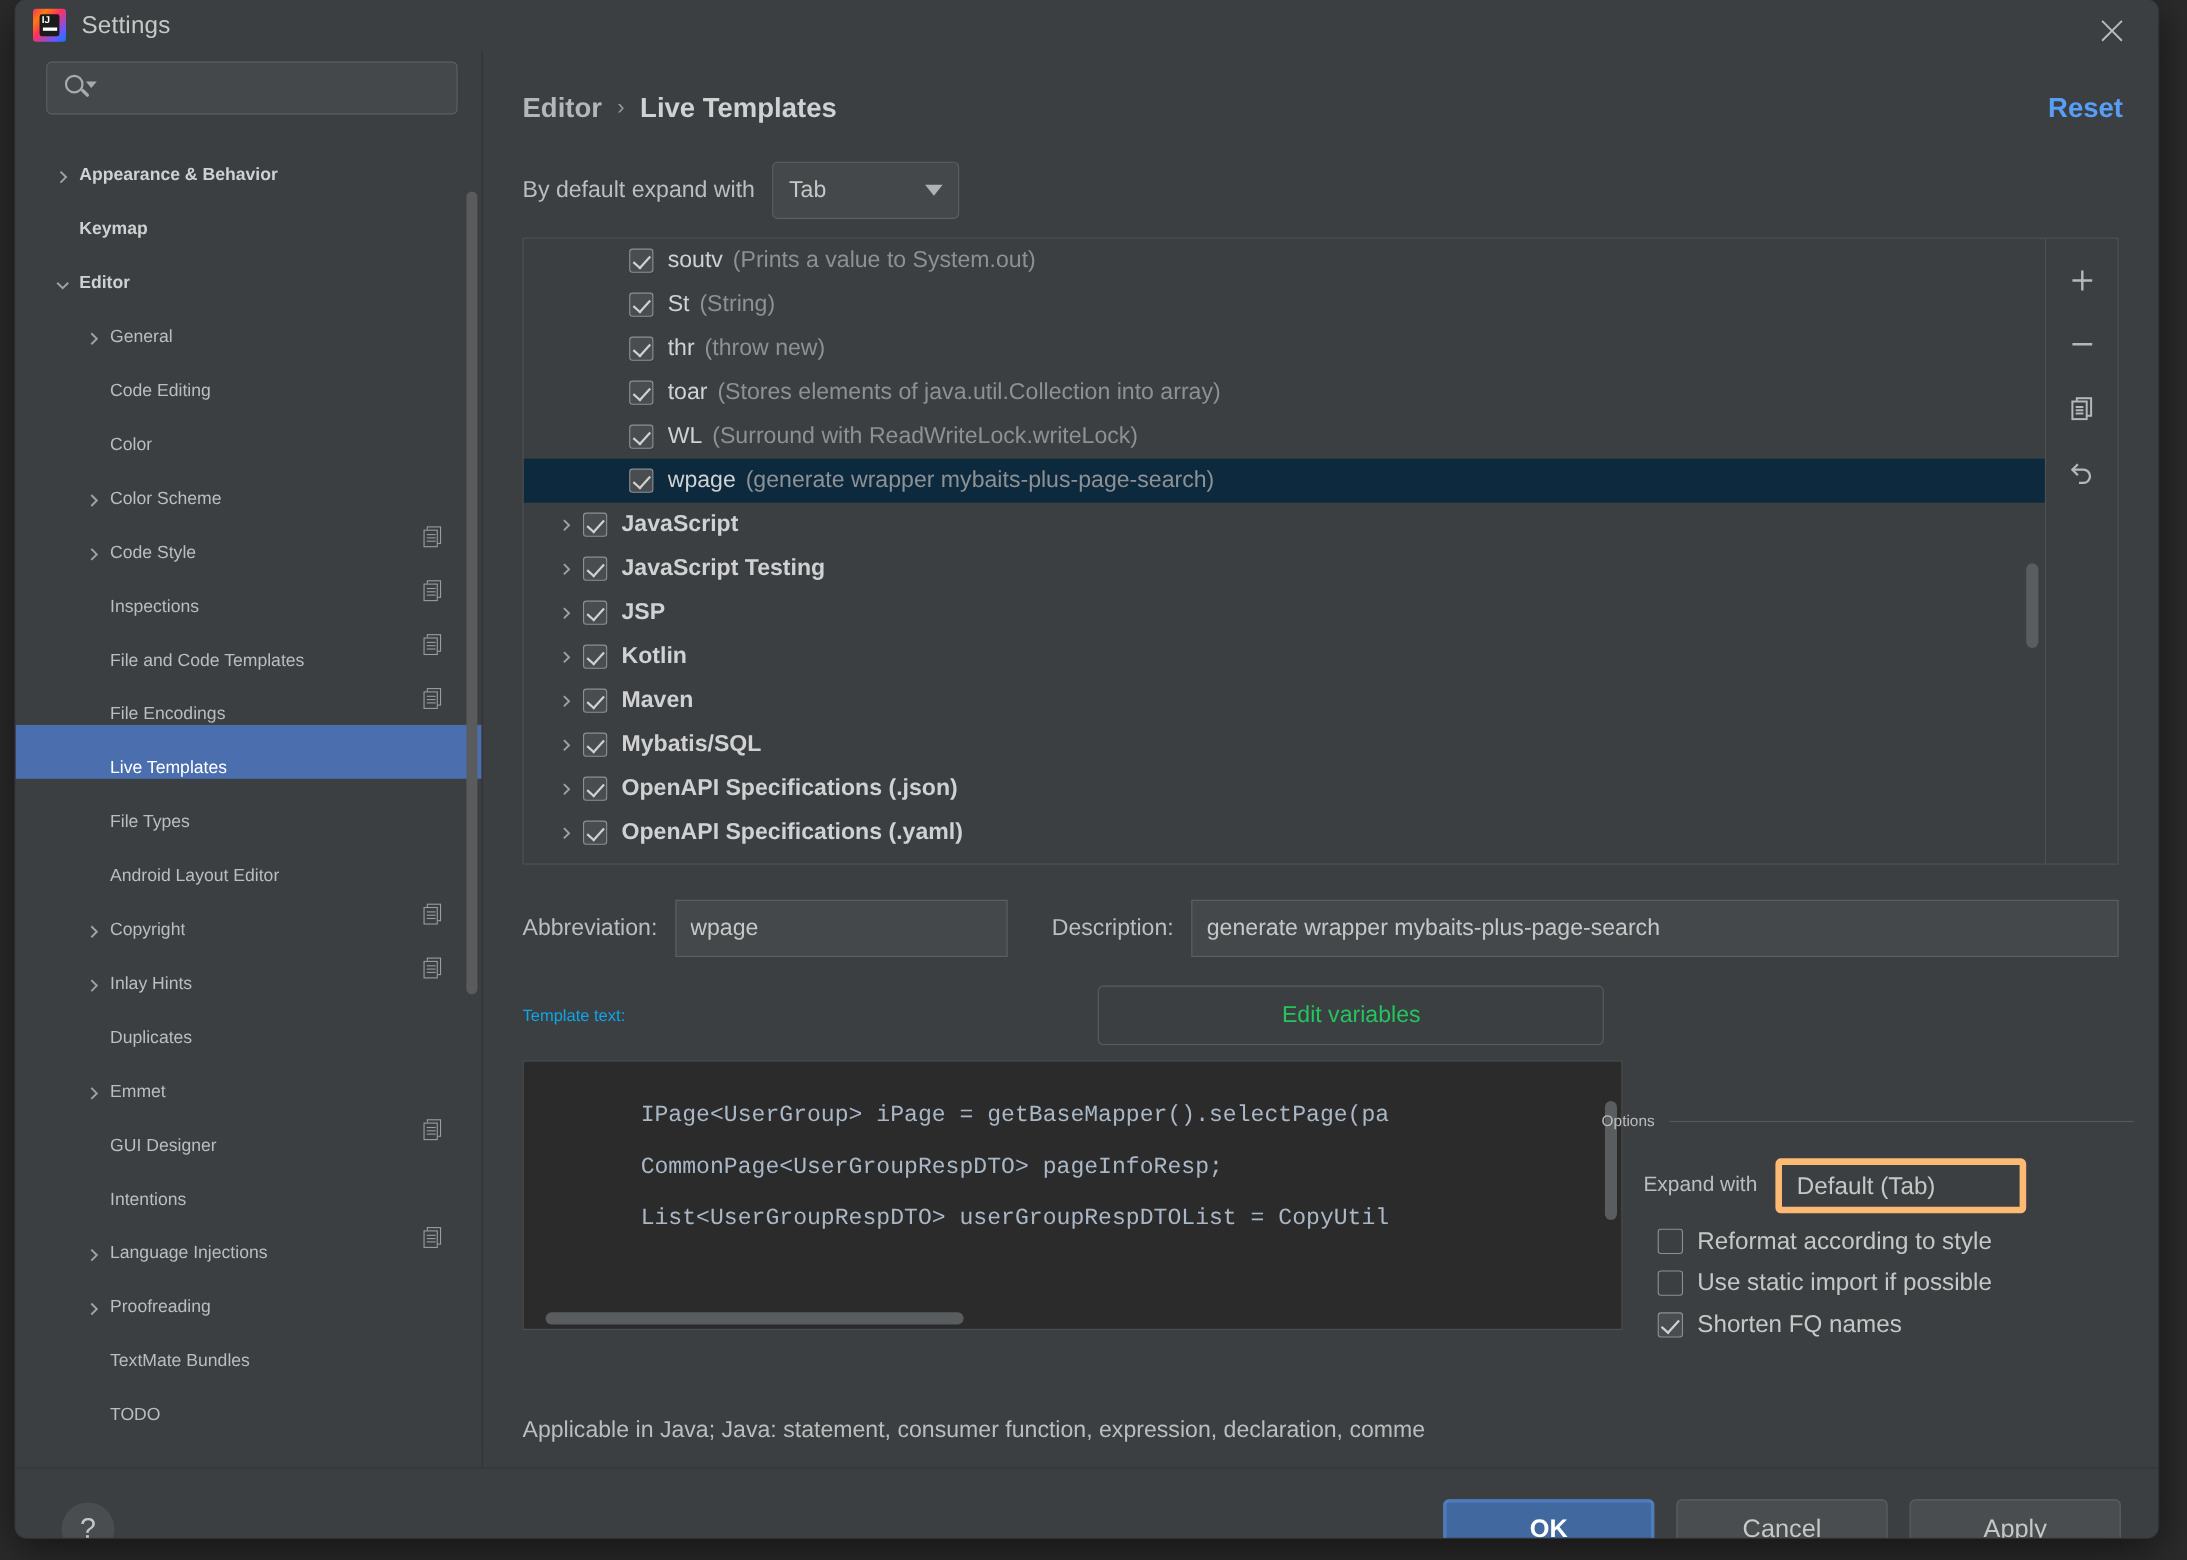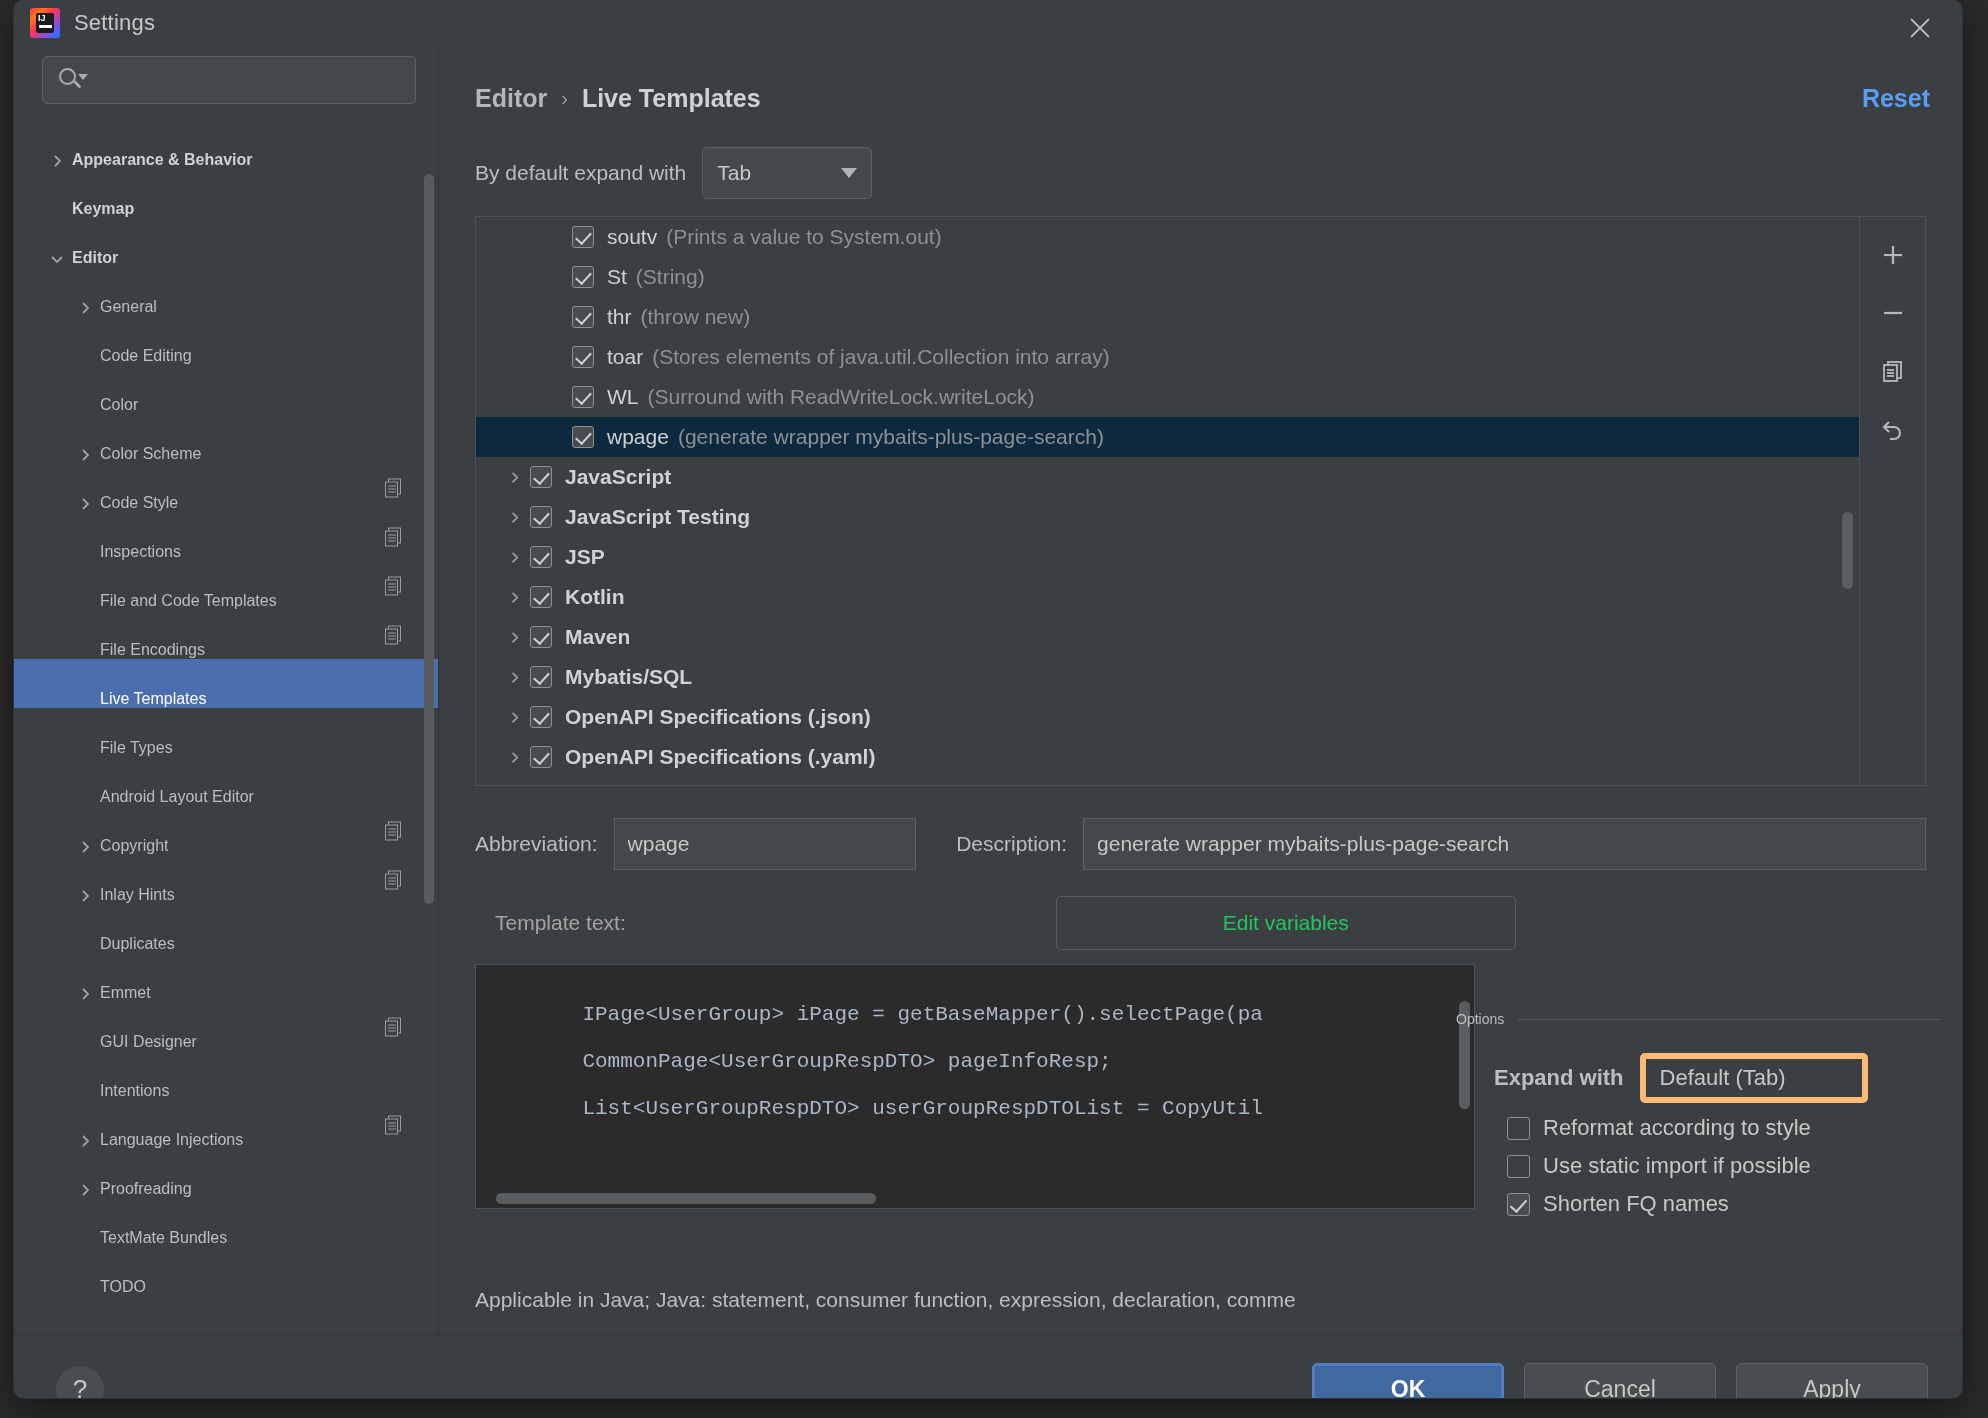--- a/index.html
+++ b/index.html
@@ -197,21 +197,21 @@
   .txt-input {
     height: 52px; background:#45484a; border:1px solid #5e6060;
     color:#c5c8c6; font-size: 21px; padding: 0 13px; outline:none;
     font-family:"Liberation Sans", sans-serif;
   }
   .abbr-input { width: 310px; }
   .desc-input { width: 865px; }
 
   
   .tmpl-label-row { display:flex; align-items:center; padding: 26px 0 0 36px; }
-  .tmpl-label { font-size: 21px; color:#a3a3a3;margin-left:20px; }
+  .tmpl-label { font-size: 15px; color:#0ea5e9; }
   .edit-vars-btn {
     margin-left: 430px; width: 460px; height: 54px;
     background:#3c3f41; border:1px solid #5a5d5f; border-radius:5px;
     color:#22c55e; font-size: 21px; display:flex; align-items:center; justify-content:center;
     cursor: default;
   }
   .editor {
     margin: 14px 0 0 36px; width: 1000px; height: 245px;
     background:#2b2b2b; border:1px solid #4f5254; position:relative; overflow:hidden;
     font-family:"Liberation Mono", monospace; font-size: 21px; color:#a9b7c6;
@@ -226,21 +226,21 @@
   }
 
   
   .options {
     position:absolute; right: 0; top: 965px; width: 508px;
   }
   .opt-head { display:flex; align-items:center; gap: 14px; padding-left: 2px; }
   .opt-title { font-size: 14px; color:#bbbdbe; }
   .opt-rule { flex:1; height:1px; background:#56595b; margin-right: 22px; }
   .opt-expand { display:flex; align-items:center; margin: 26px 0 0 40px; }
-  .opt-expand .lab { font-size: 22px; color:#bbbdbe; margin-right: 16px; font-weight: bold; }
+  .opt-expand .lab { font-size: 19px; color:#bbbdbe; margin-right: 16px; }
   .opt-combo {
     width: 228px; height: 50px; background:#3c3f41; border:6px solid #fdba74; border-radius:5px;
     display:flex; align-items:center; padding: 0 14px; color:#c5c8c6; font-size: 22px; cursor:pointer;
   }
   .opt-combo .val { flex:1; }
   .opt-row { display:flex; align-items:center; margin: 12px 0 0 53px; font-size: 22px; color:#c5c8c6; cursor:pointer;}
   .opt-cb {
     width: 23px; height: 23px; border:1.7px solid #8d9092; border-radius:3px;
     background:#43464800; position:relative; flex:none; margin-right: 13px;
   }

